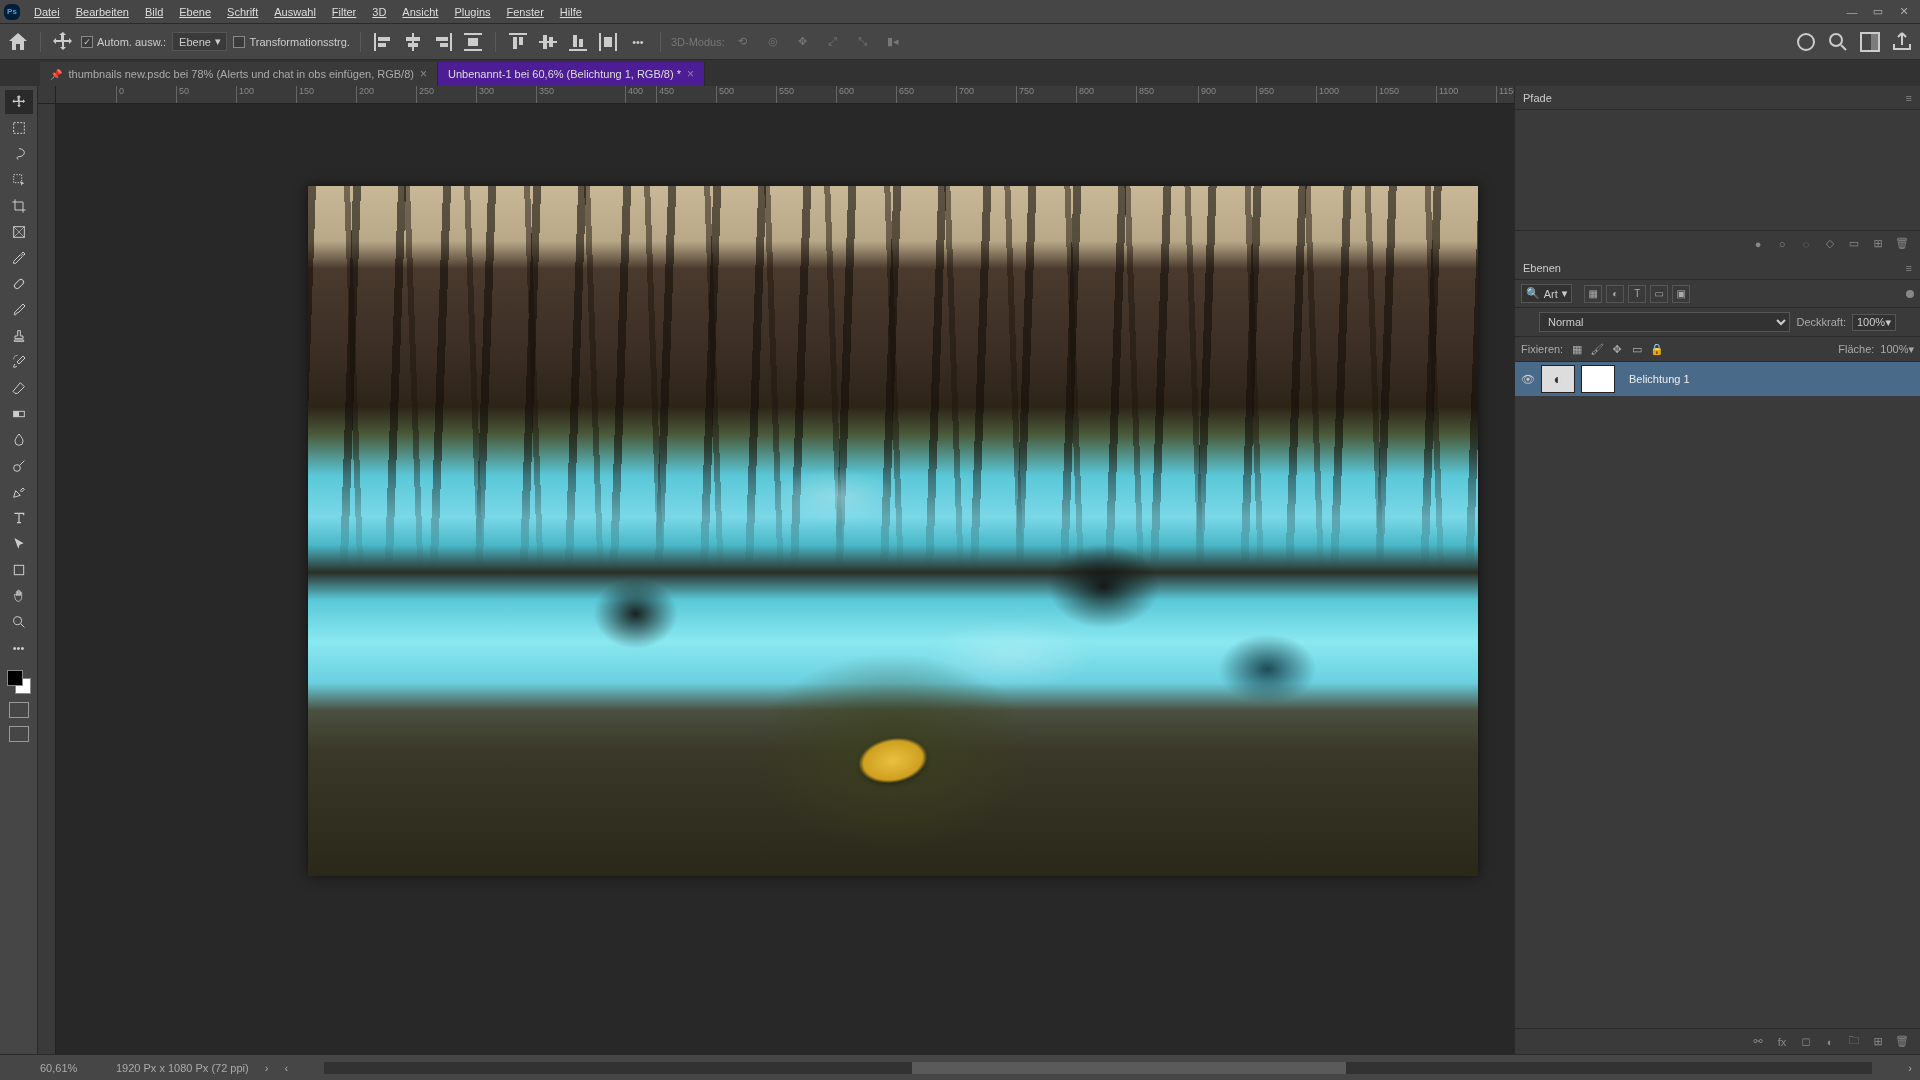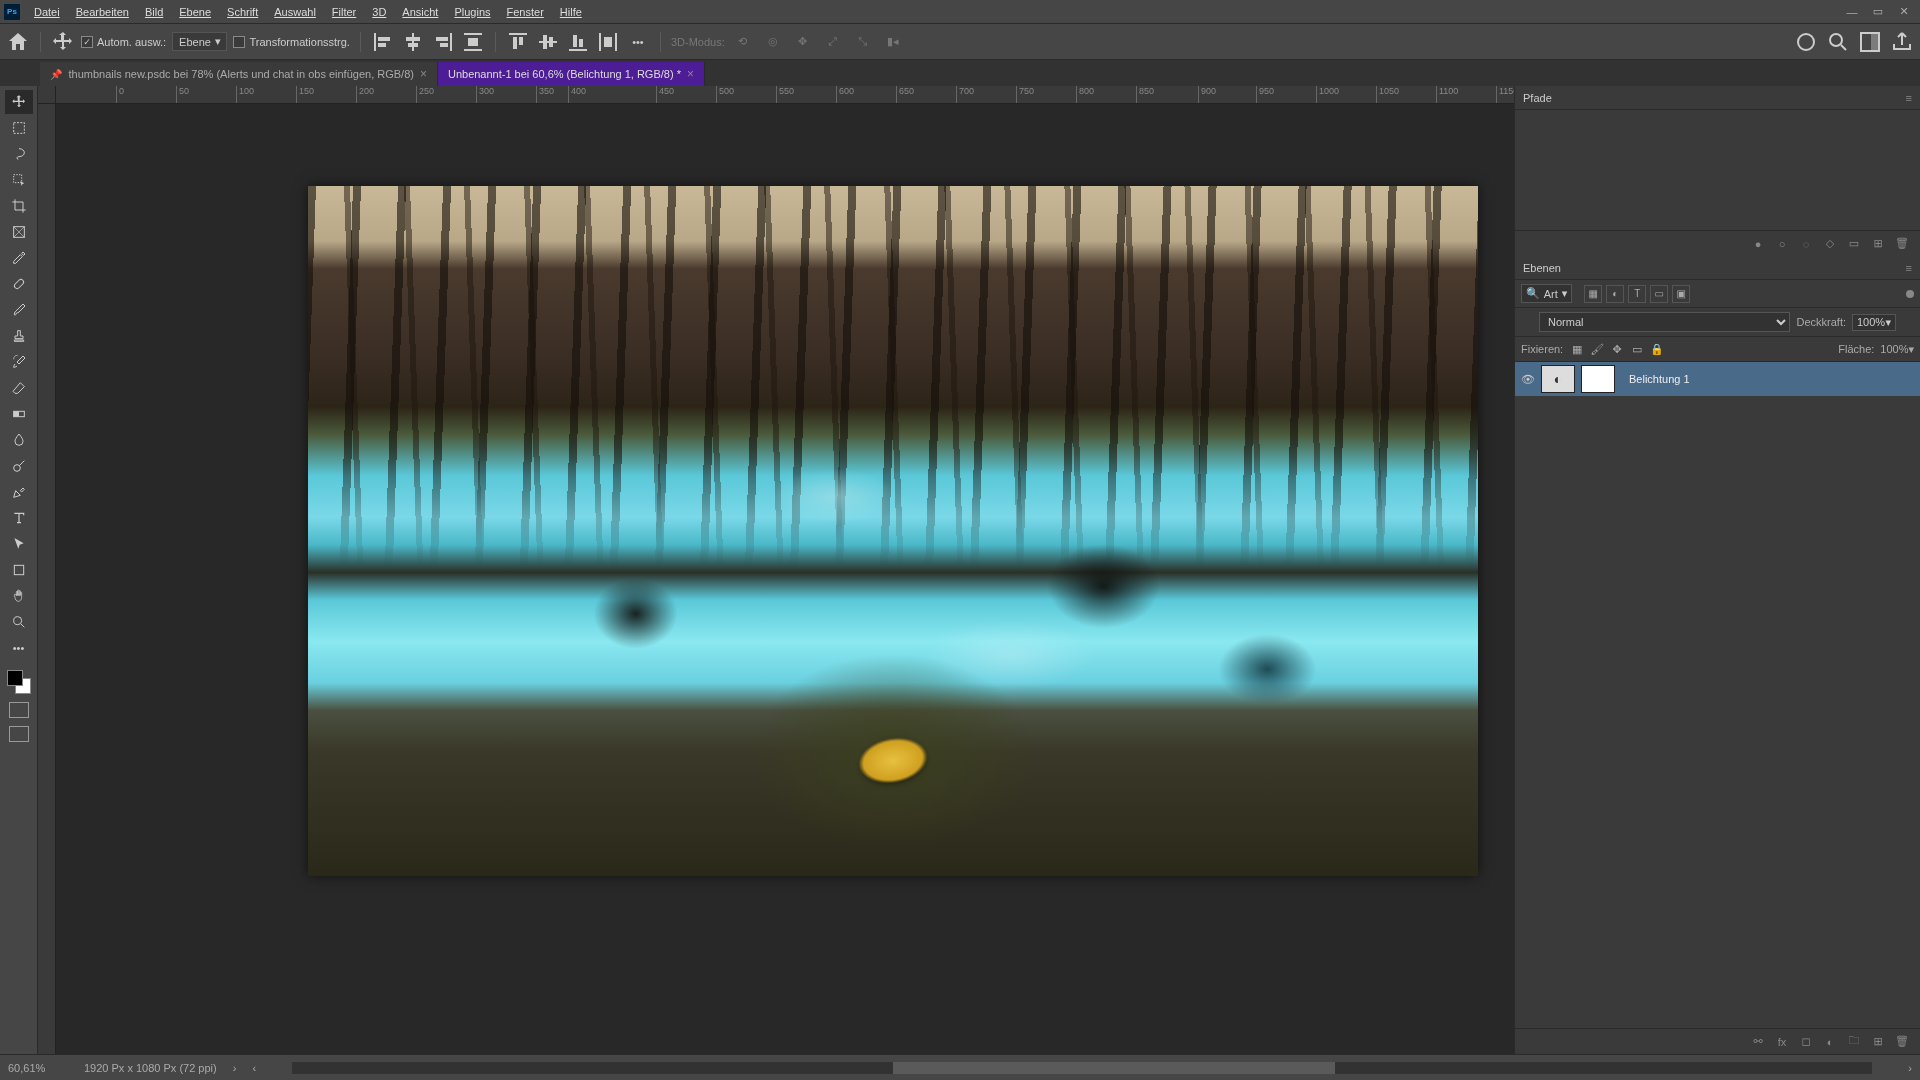--- a/index.html
+++ b/index.html
@@ -1,20 +1,20 @@
 <!DOCTYPE html>
 <html><head>
 <meta charset="utf-8">
 <style>
 * { margin: 0; padding: 0; box-sizing: border-box; font-family: "Segoe UI", Tahoma, sans-serif; }
 body { background: #323232; color: #ccc; font-size: 11px; overflow: hidden; width: 1920px; height: 1080px; position: relative; }
 
 
 .menubar { height: 24px; background: #464646; display: flex; align-items: center; padding: 0 4px; border-bottom: 1px solid #2a2a2a; }
-.menubar .app-icon { width: 16px; height: 16px; background: #001e36; border-radius: 1px; display: flex; align-items: center; justify-content: center; font-size: 8px; color: #31a8ff; font-weight: bold; margin-right: 6px; }
+.menubar .app-icon { width: 16px; height: 16px; background: #001e36; border-radius: 6px; display: flex; align-items: center; justify-content: center; font-size: 8px; color: #31a8ff; font-weight: bold; margin-right: 6px; }
 .menubar .menu-item { padding: 4px 8px; cursor: pointer; color: #ddd; text-decoration: underline; }
 .menubar .spacer { flex: 1; }
 .menubar .win-ctrl { width: 24px; height: 18px; display: flex; align-items: center; justify-content: center; color: #aaa; margin-left: 2px; }
 
 
 .optionsbar { height: 36px; background: #464646; display: flex; align-items: center; padding: 0 6px; border-bottom: 1px solid #2a2a2a; gap: 6px; }
 .optionsbar .home-icon, .optionsbar .icon-btn { width: 24px; height: 24px; display: flex; align-items: center; justify-content: center; color: #ccc; }
 .optionsbar .checkbox-label { display: flex; align-items: center; gap: 4px; font-size: 11px; color: #ccc; }
 .optionsbar .checkbox-label .cb { width: 12px; height: 12px; border: 1px solid #888; background: #3a3a3a; display: flex; align-items: center; justify-content: center; font-size: 9px; }
 .optionsbar .dropdown { display: flex; align-items: center; gap: 4px; padding: 2px 6px; background: #3a3a3a; border: 1px solid #555; }
@@ -109,21 +109,21 @@
 .layer-list { flex: 1; overflow: auto; }
 .layer-row { display: flex; align-items: center; padding: 3px 6px; background: #4a6a8a; gap: 6px; }
 .layer-row .eye { width: 14px; color: #ccc; }
 .layer-row .thumb { width: 34px; height: 28px; background: linear-gradient(135deg,#888,#555); border: 1px solid #222; position: relative; }
 .layer-row .thumb.mask { background: #fff; }
 .layer-row .thumb .adj-icon { position: absolute; inset: 0; display: flex; align-items: center; justify-content: center; font-size: 14px; background: #ddd; color: #333; }
 .layer-row .layer-name { color: #eee; font-size: 11px; margin-left: 8px; }
 
 
 .statusbar { position: absolute; bottom: 0; left: 0; right: 0; height: 26px; background: #464646; border-top: 1px solid #2a2a2a; display: flex; align-items: center; padding: 0 8px; font-size: 11px; color: #aaa; gap: 16px; }
-.statusbar .zoom { width: 60px; }
+.statusbar .zoom { width: 60px; margin-left: 32px; }
 .statusbar .scroll-h { flex: 1; height: 12px; background: #323232; margin: 0 20px; position: relative; }
 .statusbar .scroll-h .thumb { position: absolute; left: 38%; width: 28%; height: 100%; background: #5a5a5a; }
 
 svg { fill: currentColor; }
 </style>
 </head>
 <body>
 
 <div class="menubar">
   <div class="app-icon">Ps</div>
@@ -385,21 +385,21 @@
     <div class="ruler-corner"></div>
     <div class="ruler-h" id="ruler-h">
         <div class="tick" style="left: 60px;">0</div>
         <div class="tick" style="left: 120px;">50</div>
         <div class="tick" style="left: 180px;">100</div>
         <div class="tick" style="left: 240px;">150</div>
         <div class="tick" style="left: 300px;">200</div>
         <div class="tick" style="left: 360px;">250</div>
         <div class="tick" style="left: 420px;">300</div>
         <div class="tick" style="left: 480px;">350</div>
-        <div class="tick" style="left: 512px;">400</div>
+        <div class="tick" style="left: 569px;">400</div>
         <div class="tick" style="left: 600px;">450</div>
         <div class="tick" style="left: 660px;">500</div>
         <div class="tick" style="left: 720px;">550</div>
         <div class="tick" style="left: 780px;">600</div>
         <div class="tick" style="left: 840px;">650</div>
         <div class="tick" style="left: 900px;">700</div>
         <div class="tick" style="left: 960px;">750</div>
         <div class="tick" style="left: 1020px;">800</div>
         <div class="tick" style="left: 1080px;">850</div>
         <div class="tick" style="left: 1142px;">900</div>

